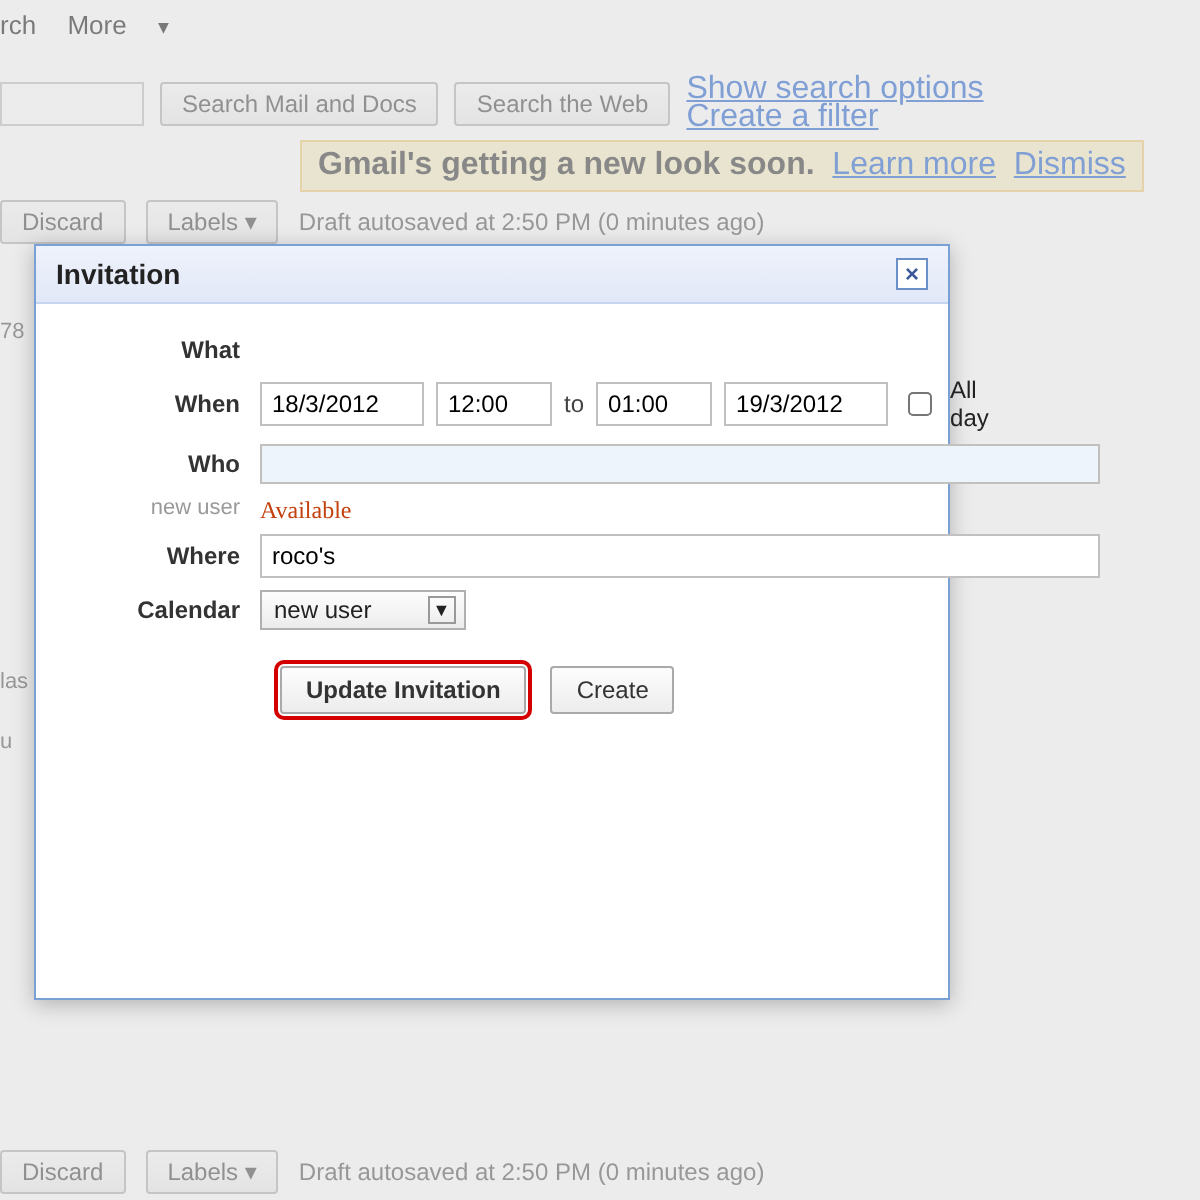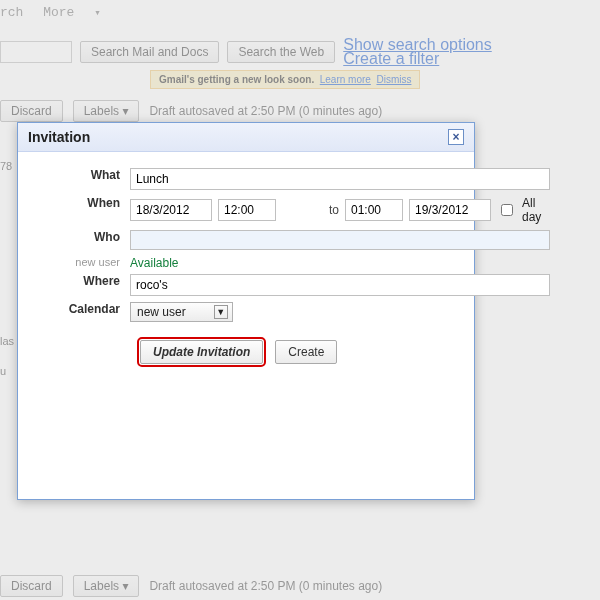--- a/index.html
+++ b/index.html
@@ -21,23 +21,22 @@
   }
   .overlay {
     position: absolute;
     inset: 0;
     background: rgba(220,220,220,0.55);
     pointer-events: none;
   }
   .top-links {
     position: absolute;
     top: 5px; left: 0;
-    color: #737373;
+    color: #000000;
     font-size: 13px;
-    font-family: Liberation Mono, monospace;
   }
   .top-links span { margin-right: 12px; }
   .search-row {
     position: absolute;
     top: 38px; left: 0;
     display: flex;
     align-items: center;
     gap: 8px;
   }
   .search-box {
@@ -53,21 +52,21 @@
     font-size: 12px;
     color: #333;
   }
   .sl-links { font-size: 16px; color: #1155cc; text-decoration: underline; line-height: 14px;}
   .banner {
     position: absolute;
     top: 70px; left: 150px;
     background: #f9edbe;
     border: 1px solid #f0c36d;
     padding: 3px 8px;
-    font-size: 10px;
+    font-size: 16px;
   }
   .banner a { color: #1155cc; text-decoration: underline; }
   .toolbar {
     position: absolute;
     top: 100px; left: 0;
     display: flex;
     align-items: center;
     gap: 10px;
     font-size: 12px;
     color: #444;
@@ -117,21 +116,21 @@
     font-size: 12px;
     line-height: 14px;
     text-align: center;
     cursor: pointer;
   }
   .modal-body {
     padding: 16px 16px 12px 16px;
   }
   .frow {
     display: flex;
-    align-items: flex-start;
+    align-items: center;
     margin-bottom: 6px;
   }
   .flabel {
     width: 96px;
     text-align: right;
     padding-right: 10px;
     font-weight: bold;
     font-size: 12px;
     color: #333;
     flex-shrink: 0;
@@ -146,33 +145,33 @@
   input[type=text].fld {
     border: 1px solid #c0c0c0;
     padding: 3px 5px;
     font-size: 12px;
     font-family: Arial, sans-serif;
     background: #fff;
   }
   .fld-what { width: 420px; }
   .fld-date { width: 82px; }
   .fld-time { width: 58px; }
-  .fld-to { font-size: 12px; color: #444; margin-left: 47px; }
+  .fld-to { font-size: 12px; color: #444; }
   .fld-where { width: 420px; }
   .who-box {
     width: 420px; height: 20px;
     border: 1px solid #c0c0c0;
     background: #eef4fc;
   }
   .sub-row {
     display: flex;
     margin: 2px 0 4px 0;
   }
   .sub-row .flabel { font-weight: normal; color: #999; font-size: 11px;}
-  .avail { color: #15803d; font-size: 12px; }
+  .avail { color: #c2410c; font-size: 12px; font-family: Liberation Serif, serif; }
   .note-row .fval { display: block; font-size: 11px; color: #444; line-height: 14px; padding-right: 8px;}
   .note-row b { color: #333; }
   .cal-select {
     display: inline-flex; align-items: center;
     border: 1px solid #b0b0b0;
     background: linear-gradient(#fdfdfd,#ececec);
     padding: 2px 4px 2px 6px;
     font-size: 12px;
   }
   .cal-select .arrow {
@@ -204,21 +203,20 @@
     border-radius: 2px;
     padding: 4px 12px;
     font-size: 12px;
     color: #333;
     cursor: pointer;
   }
   .btn-primary { font-weight: bold; }
   .highlight-red {
     outline: 2px solid #d40000;
     outline-offset: 1px;
-    font-style: italic;
   }
   .chk { width: 12px; height: 12px; }
 </style>
 </head>
 <body>
 
 <div class="background">
   <div class="top-links">
     <span>rch</span>
     <span><span>More</span> <small>▾</small></span>
@@ -261,23 +259,20 @@
 
 <div class="modal">
   <div class="modal-header">
     <h2>Invitation</h2>
     <div class="close-x">×</div>
   </div>
   <div class="modal-body">
 
     <div class="frow">
       <div class="flabel">What</div>
-      <div class="fval">
-        <input type="text" class="fld fld-what" value="Lunch" style="">
-      </div>
     </div>
 
     <div class="frow">
       <div class="flabel">When</div>
       <div class="fval">
         <input type="text" class="fld fld-date" value="18/3/2012" style="">
         <input type="text" class="fld fld-time" value="12:00" style="">
         <span class="fld-to">to</span>
         <input type="text" class="fld fld-time" value="01:00" style="">
         <input type="text" class="fld fld-date" value="19/3/2012" style="">

